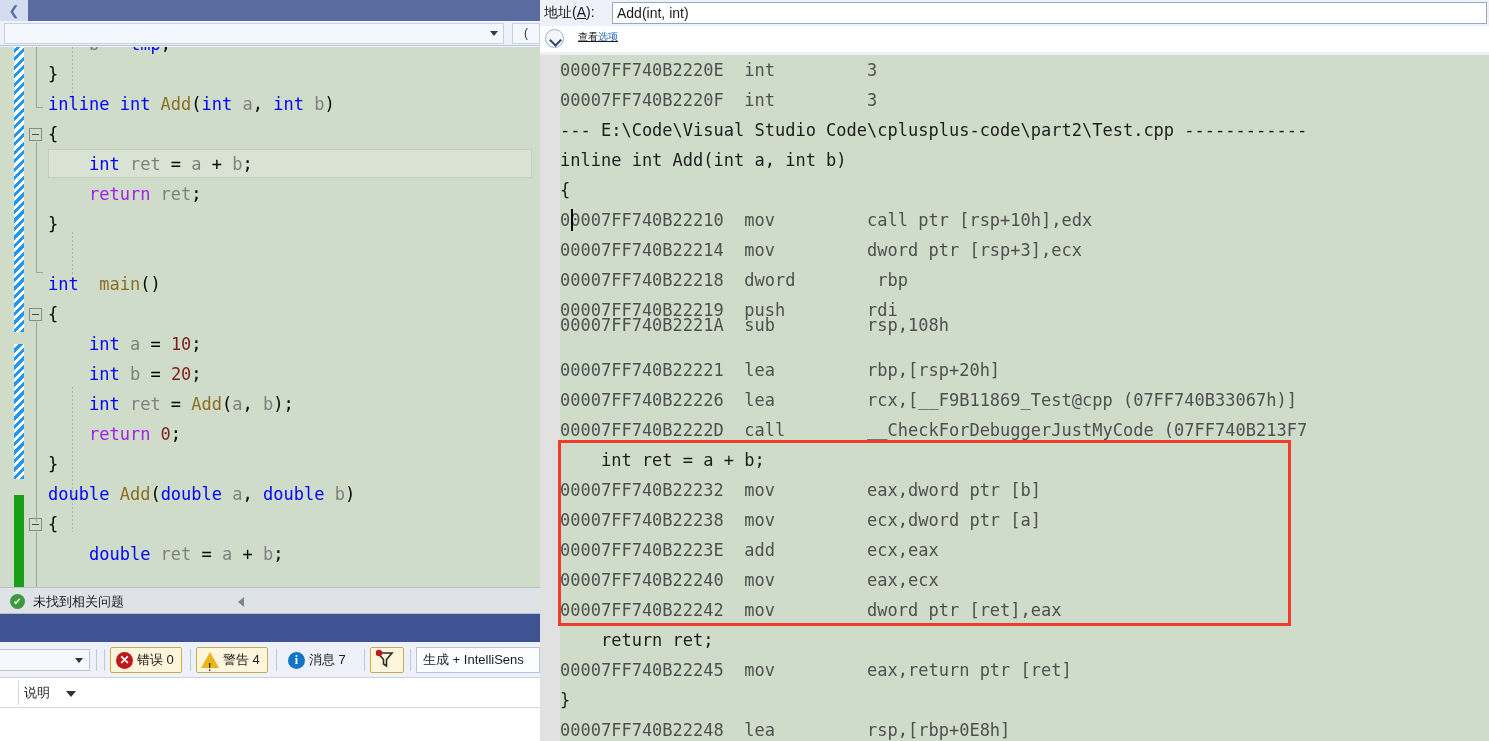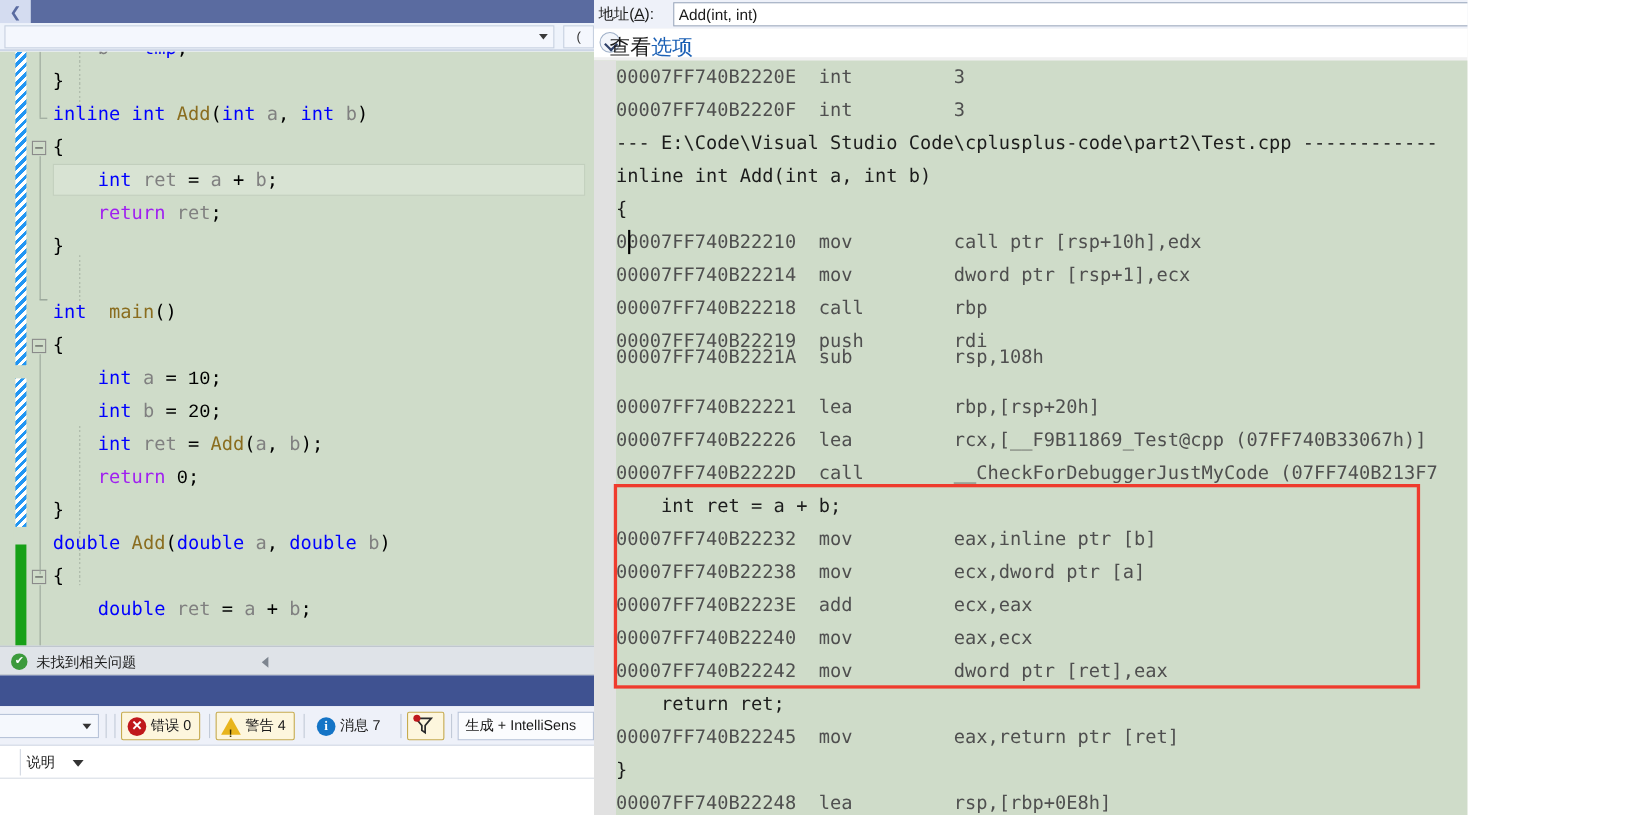--- a/index.html
+++ b/index.html
@@ -116,21 +116,21 @@
     height: 29px;
     border: 1px solid #c2cfbd;
     background: #d8e3d3;
   }
   
   .k   { color: #0000ff; }   
   .kw2 { color: #a020f0; }   
   .fn  { color: #8a6d1f; }   
   .id  { color: #808080; }   
   .pl  { color: #000000; }   
-  .num { color: #000000; font-family: Liberation Mono, monospace; }
+  .num { color: #7f1d1d; }
 
   
   .issue-bar {
     position: absolute; left: 0; top: 587px;
     width: 540px; height: 27px;
     background: #dfe3e8;
     border-top: 1px solid #b9c0c9;
     border-bottom: 1px solid #b9c0c9;
   }
   .issue-ok {
@@ -247,21 +247,21 @@
     border-top: 6px solid #333;
   }
   .white-fill {
     position: absolute; left: 0; top: 708px; width: 540px; height: 33px;
     background: #ffffff;
   }
 
   
   #right-pane {
     position: absolute; left: 540px; top: 0;
-    width: 794px; height: 741px;
+    width: 949px; height: 741px;
     background: #f0f0f0;
     overflow: hidden;
   }
   .addr-row {
     position: absolute; left: 0; top: 0;
     width: 949px; height: 26px;
     background: #eef1f9;
   }
   .addr-label {
     position: absolute; left: 4px; top: 4px;
@@ -291,22 +291,23 @@
     background: #f3f6fb;
   }
   .opts-circle::after {
     content: ""; position: absolute; left: 5px; top: 6px;
     width: 7px; height: 7px;
     border-left: 2px solid #31436b;
     border-bottom: 2px solid #31436b;
     transform: rotate(-45deg);
   }
   .opts-text {
-    position: absolute; left: 14px; top: 4px;
-    font-size: 19px; color: #1a1a1a;
+    position: absolute; left: 38px; top: 4px;
+    font-size: 10px; color: #1a1a1a;
+    text-decoration: underline;
   }
   .opts-text .blue { color: #1a5fb4; }
 
   #disasm {
     position: absolute; left: 0; top: 55px;
     width: 949px; height: 686px;
     background: #cfdcc9;
     overflow: hidden;
   }
   .dis-gutter {
@@ -468,29 +469,29 @@
     <div id="disasm">
       <div class="dis-gutter"></div>
       <div id="dis-layer">
           <div class="dline" style="top: 0px;"><span class="a">00007FF740B2220E  int         3</span></div>
           <div class="dline" style="top: 30px;"><span class="a">00007FF740B2220F  int         3</span></div>
           <div class="dline filemark" style="top: 60px;"><span class="src">--- E:\Code\Visual Studio Code\cplusplus-code\part2\Test.cpp ------------</span></div>
           <div class="dline" style="top: 90px;"><span class="src">inline int Add(int a, int b)</span></div>
           <div class="dline" style="top: 120px;"><span class="src">{</span></div>
           <div class="dline" style="top: 150px;"><span class="a">00007FF740B22210  mov         call ptr [rsp+10h],edx</span></div>
           <div class="caret-bar" style="left: 31px; top: 154px;"></div>
-          <div class="dline" style="top: 180px;"><span class="a">00007FF740B22214  mov         dword ptr [rsp+1],ecx</span></div>
-          <div class="dline" style="top: 210px;"><span class="a">00007FF740B22218  call        rbp</span></div>
+          <div class="dline" style="top: 180px;"><span class="a">00007FF740B22214  mov         dword ptr [rsp+3],ecx</span></div>
+          <div class="dline" style="top: 210px;"><span class="a">00007FF740B22218  dword        rbp</span></div>
           <div class="dline" style="top: 240px;"><span class="a">00007FF740B22219  push        rdi</span></div>
           <div class="dline" style="top: 255px;"><span class="a">00007FF740B2221A  sub         rsp,108h</span></div>
           <div class="dline" style="top: 300px;"><span class="a">00007FF740B22221  lea         rbp,[rsp+20h]</span></div>
           <div class="dline" style="top: 330px;"><span class="a">00007FF740B22226  lea         rcx,[__F9B11869_Test@cpp (07FF740B33067h)]</span></div>
           <div class="dline" style="top: 360px;"><span class="a">00007FF740B2222D  call        __CheckForDebuggerJustMyCode (07FF740B213F7</span></div>
           <div class="dline" style="top: 390px;"><span class="src">    int ret = a + b;</span></div>
-          <div class="dline" style="top: 420px;"><span class="a">00007FF740B22232  mov         eax,inline ptr [b]</span></div>
+          <div class="dline" style="top: 420px;"><span class="a">00007FF740B22232  mov         eax,dword ptr [b]</span></div>
           <div class="dline" style="top: 450px;"><span class="a">00007FF740B22238  mov         ecx,dword ptr [a]</span></div>
           <div class="dline" style="top: 480px;"><span class="a">00007FF740B2223E  add         ecx,eax</span></div>
           <div class="dline" style="top: 510px;"><span class="a">00007FF740B22240  mov         eax,ecx</span></div>
           <div class="dline" style="top: 540px;"><span class="a">00007FF740B22242  mov         dword ptr [ret],eax</span></div>
           <div class="dline" style="top: 570px;"><span class="src">    return ret;</span></div>
           <div class="dline" style="top: 600px;"><span class="a">00007FF740B22245  mov         eax,return ptr [ret]</span></div>
           <div class="dline" style="top: 630px;"><span class="src">}</span></div>
           <div class="dline" style="top: 660px;"><span class="a">00007FF740B22248  lea         rsp,[rbp+0E8h]</span></div>
         </div>
       <div class="redbox" id="redbox" style="left: 18px; top: 385px; width: 733px; height: 186px; border-color: rgb(239, 59, 45);"></div>

